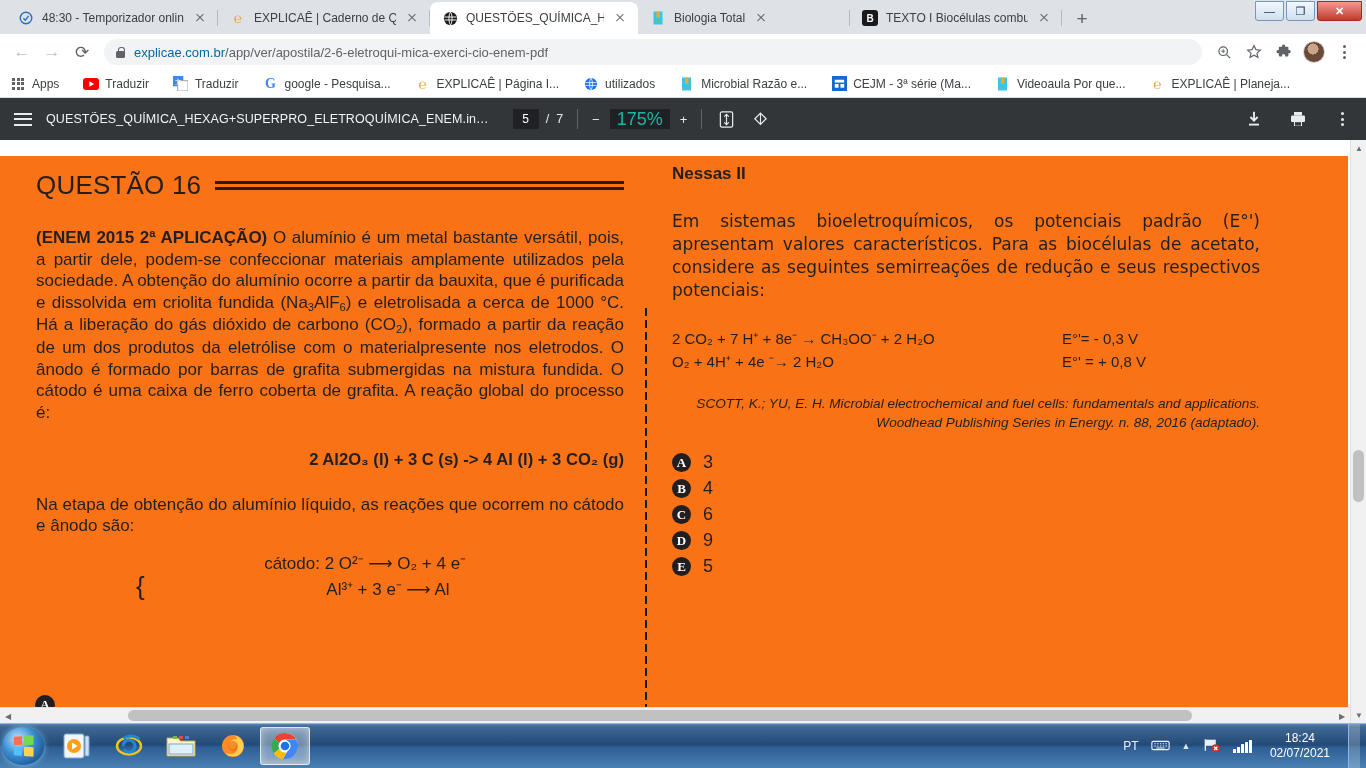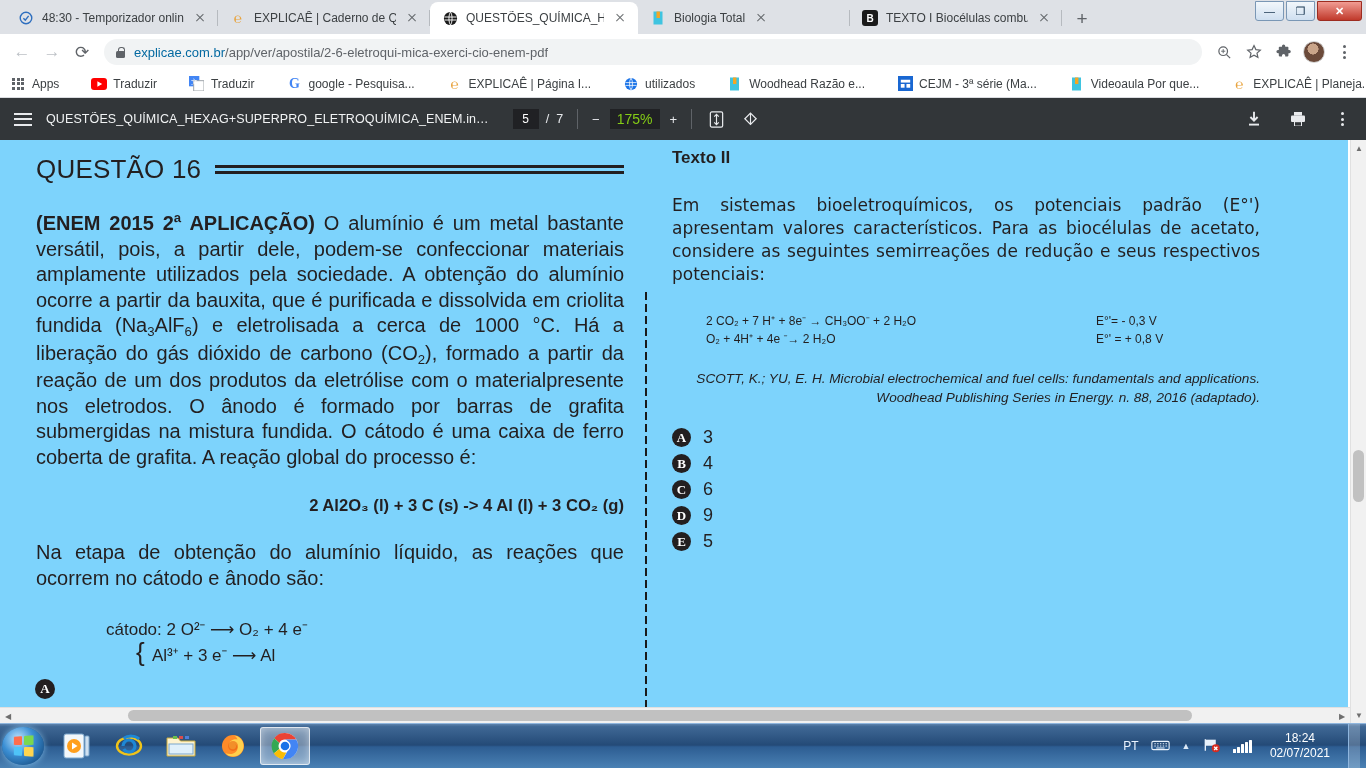--- a/index.html
+++ b/index.html
@@ -106,21 +106,21 @@
     width: 22px; height: 22px; border-radius: 50%; margin: 0 3px;
     background: radial-gradient(circle at 45% 35%, #caa58a 0 32%, #6b4a3a 33% 100%);
     border: 1px solid #d2d2d2;
   }
   .kebab { display: flex; flex-direction: column; gap: 2.5px; align-items: center; }
   .kebab i { width: 3px; height: 3px; background: #5f6368; border-radius: 50%; display: block; }
 
   
   .bookmarks {
     height: 28px; background: #ffffff; border-bottom: 1px solid #dadce0;
-    display: flex; align-items: center; padding: 0 10px; gap: 32px;
+    display: flex; align-items: center; padding: 0 10px; gap: 24px;
     font-size: 12px; color: #3c4043; white-space: nowrap;
   }
   .bm { display: flex; align-items: center; gap: 6px; }
   .bm-ico { width: 16px; height: 16px; flex: 0 0 16px; display: flex; align-items: center; justify-content: center; font-size: 10px; }
   .grid-ico { display: grid; grid-template-columns: repeat(3, 3px); gap: 1.5px; }
   .grid-ico i { width: 3px; height: 3px; background: #5f6368; display: block; }
 
   
   .pdfbar {
     height: 42px; background: #323639; display: flex; align-items: center;
@@ -135,75 +135,74 @@
   .pagebox {
     display: flex; align-items: center; gap: 7px; font-size: 12.5px; margin-left: 10px;
   }
   .pagenum {
     background: #202124; color: #ffffff; width: 26px; height: 20px;
     display: flex; align-items: center; justify-content: center; font-size: 12px;
   }
   .vsep { width: 1px; height: 20px; background: #5f6368; }
   .zoomctl { display: flex; align-items: center; gap: 10px; font-size: 13px; }
   .zoomval {
-    background: #202124; color: #84cc16; height: 20px; padding: 0 7px;
-    display: flex; align-items: center; font-size: 14px;
+    background: #202124; color: #14b8a6; height: 20px; padding: 0 7px;
+    display: flex; align-items: center; font-size: 18px;
   }
   .pdf-right { margin-left: auto; display: flex; align-items: center; gap: 24px; }
   .ticon { width: 20px; height: 20px; display: flex; align-items: center; justify-content: center; }
 
   
   .viewer {
     position: relative; width: 1366px; height: 583px;
     background: #ffffff; overflow: hidden;
   }
   .page {
-    position: absolute; left: 0; top: 0; width: 1348px; height: 570px;
-    background: #7dd3fc;
+    position: absolute; left: 0; top: 16px; width: 1348px; height: 570px;
+    background: #f97316;
     padding-left: 32px;
   }
   .col-left  { position: absolute; left: 36px; top: 14px; width: 588px; }
   .col-right { position: absolute; left: 672px; top: 0px; width: 588px; }
 
   
   .divider {
     position: absolute; left: 644px; top: 150px; width: 4px; height: 568px;
     background-image: radial-gradient(#1a1a1a 48%, transparent 52%);
     background-size: 4px 12px; background-repeat: repeat-y;
   }
 
   .q-head { display: flex; align-items: center; gap: 14px; margin-bottom: 26px; }
   .q-head h1 {
     font-size: 26px; font-weight: 400; color: #231f20; letter-spacing: .2px;
     white-space: nowrap;
   }
   .q-rule { flex: 1; height: 9px; border-top: 3px solid #231f20; border-bottom: 3px solid #231f20; }
 
   .body-txt {
-    font-size: 20px; line-height: 1.275; color: #231f20; text-align: justify;
+    font-size: 17px; line-height: 1.275; color: #231f20; text-align: justify;
   }
   .body-txt b { font-weight: 700; }
   sub { font-size: .66em; vertical-align: -.28em; }
 
   .eq-center {
     text-align: right; font-weight: 700; font-size: 16.6px; color: #231f20;
     margin: 26px 0 24px;
   }
   .mono-eq { font-size: 17px; color: #231f20; line-height: 1.55; }
-  .indent-eq { padding-left: 70px; margin-top: 26px; }
+  .indent-eq { padding-left: 70px; margin-top: 14px; text-align: center; }
 
   .rtxt {
     font-size: 17px; line-height: 1.36; color: #231f20; text-align: justify;
     font-family: "DejaVu Sans", sans-serif;
   }
   .r-title { font-size: 17px; font-weight: 700; color: #231f20; }
   .halfreaction {
-    display: flex; font-size: 12px; color: #231f20; line-height: 1.5;
+    display: flex; font-size: 15px; color: #231f20; line-height: 1.5;
     font-family: "Liberation Sans", sans-serif;
-    margin-left: 34px;
   }
   .hr-eq { width: 390px; }
   .hr-val { white-space: nowrap; }
   .source {
     font-style: italic; font-size: 13.6px; line-height: 1.36; color: #231f20;
     text-align: right; padding-left: 20px;
   }
   .alts { margin-top: 20px; }
   .alt { display: flex; align-items: center; gap: 12px; margin-bottom: 5px; }
   .alt-bullet {
@@ -435,21 +434,21 @@
         </span>
       <span>utilizados</span>
     </div>
     <div class="bm">
       <span class="bm-ico">
           <svg width="12" height="14" viewBox="0 0 12 14">
             <rect x="1" y="0.5" width="9" height="13" fill="#3fc4e0"></rect>
             <rect x="4" y="0.5" width="3.4" height="6.5" fill="#f5a623"></rect>
           </svg>
         </span>
-      <span>Woodhead Razão e...</span>
+      <span>Microbial Razão e...</span>
     </div>
     <div class="bm">
       <span class="bm-ico">
           <svg width="15" height="15" viewBox="0 0 16 16">
             <rect width="16" height="16" fill="#1967d2"></rect>
             <rect x="3" y="4" width="10" height="3" fill="#fff"></rect>
             <rect x="3" y="8.5" width="4" height="4" fill="#fff"></rect>
             <rect x="9" y="8.5" width="4" height="4" fill="#fff"></rect>
           </svg>
         </span>
@@ -551,21 +550,21 @@
             <span>Al³⁺ + 3 e⁻ ⟶ Al</span>
           </div>
         </div>
 
         <div style="position:absolute;left:-1px;top:525px">
           <span style="display:block;width:20px;height:20px;border-radius:50%;background:#231f20;color:#fff;font-size:13px;font-weight:bold;text-align:center;line-height:20px;font-family:'Liberation Serif',serif">A</span>
         </div>
       </div>
 
       <div class="col-right">
-        <div class="r-title" style="margin-top:8px">Texto II</div>
+        <div class="r-title" style="margin-top:8px">Nessas II</div>
 
         <p class="rtxt" style="margin-top:26px">Em sistemas bioeletroquímicos, os potenciais padrão (E°') apresentam valores característicos. Para as biocélulas de acetato, considere as seguintes semirreações de redução e seus respectivos potenciais:</p>
 
         <div style="margin-top:26px">
           <div class="halfreaction">
             <span class="hr-eq">2 CO₂ + 7 H⁺ + 8e⁻ → CH₃OO⁻ + 2 H₂O</span>
             <span class="hr-val">E°'= - 0,3 V</span>
           </div>
           <div class="halfreaction">
             <span class="hr-eq">O₂ + 4H⁺ + 4e  ⁻→ 2 H₂O</span>

